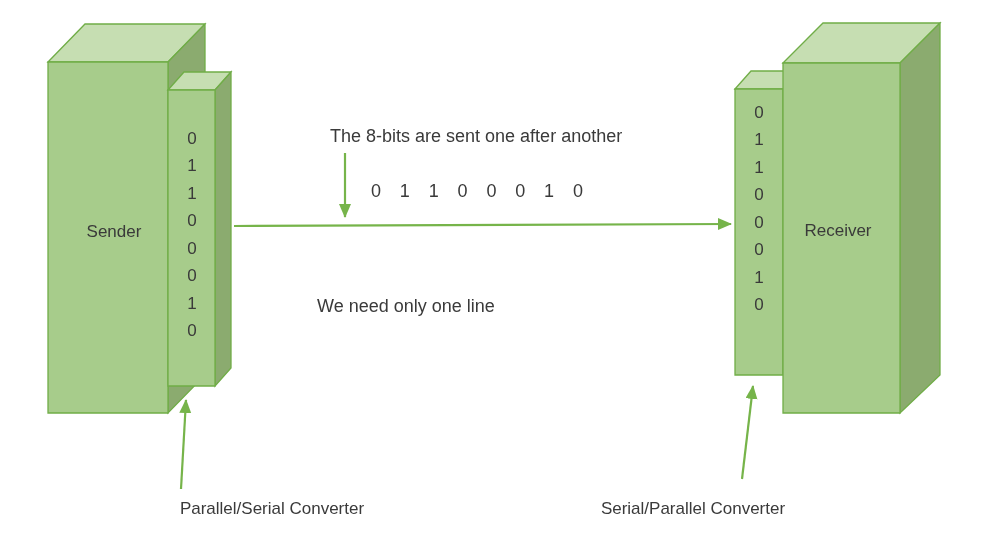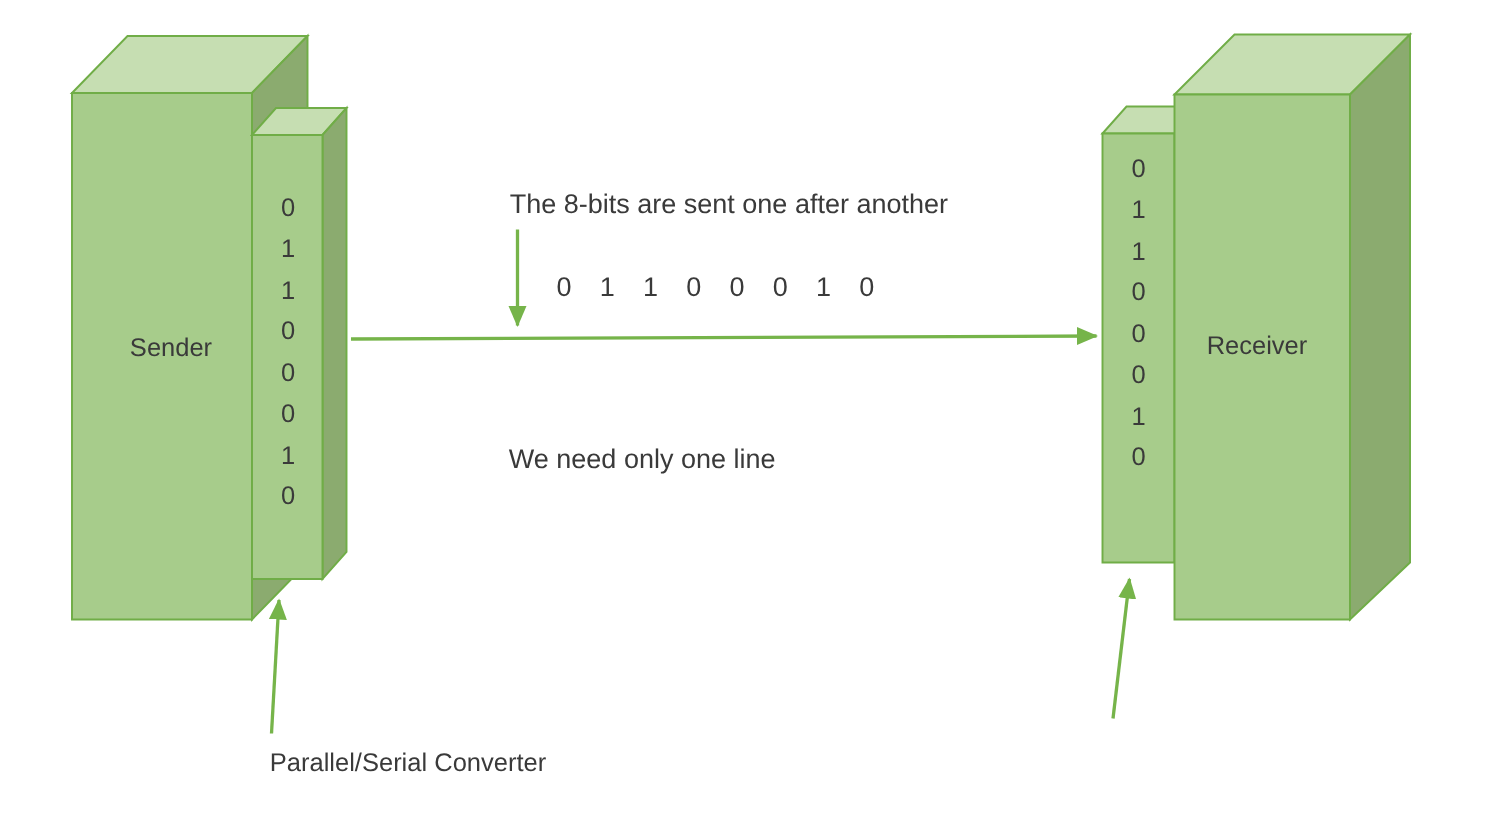--- a/index.html
+++ b/index.html
@@ -37,21 +37,21 @@
   .bit-column {
     display: flex;
     flex-direction: column;
     justify-content: space-between;
     align-items: center;
     font-size: 17px;
     text-align: center;
   }
   .caption {
     font-size: 18px;
-    text-align: right;
+    text-align: left;
     white-space: nowrap;
   }
   .serial-bits {
     display: flex;
     flex-direction: row;
     justify-content: space-between;
     font-size: 18px;
   }
   .converter-label {
     font-size: 17px;
@@ -139,14 +139,15 @@
     <span>0</span>
     <span>0</span>
     <span>1</span>
     <span>0</span>
   </div>
 
   <div class="overlay converter-label" style="left:166px; top:499px; width:212px;">Parallel/Serial Converter</div>
 
   <div class="overlay caption" style="left:317px; top:296px; width:200px;">We need only one line</div>
 
+  <div class="overlay converter-label" style="left:588px; top:499px; width:210px;">Serial/Parallel Converter</div>
 
 </div>
 
 </body></html>

